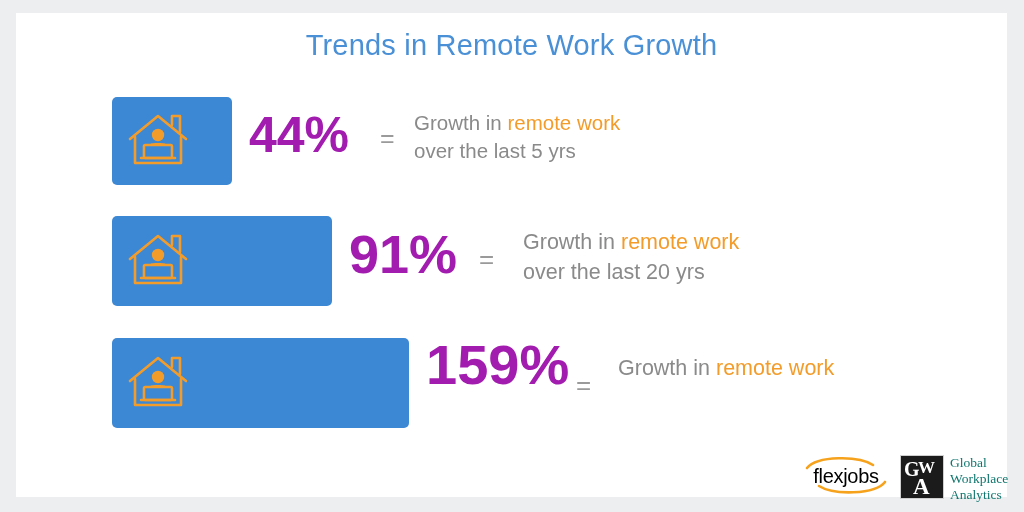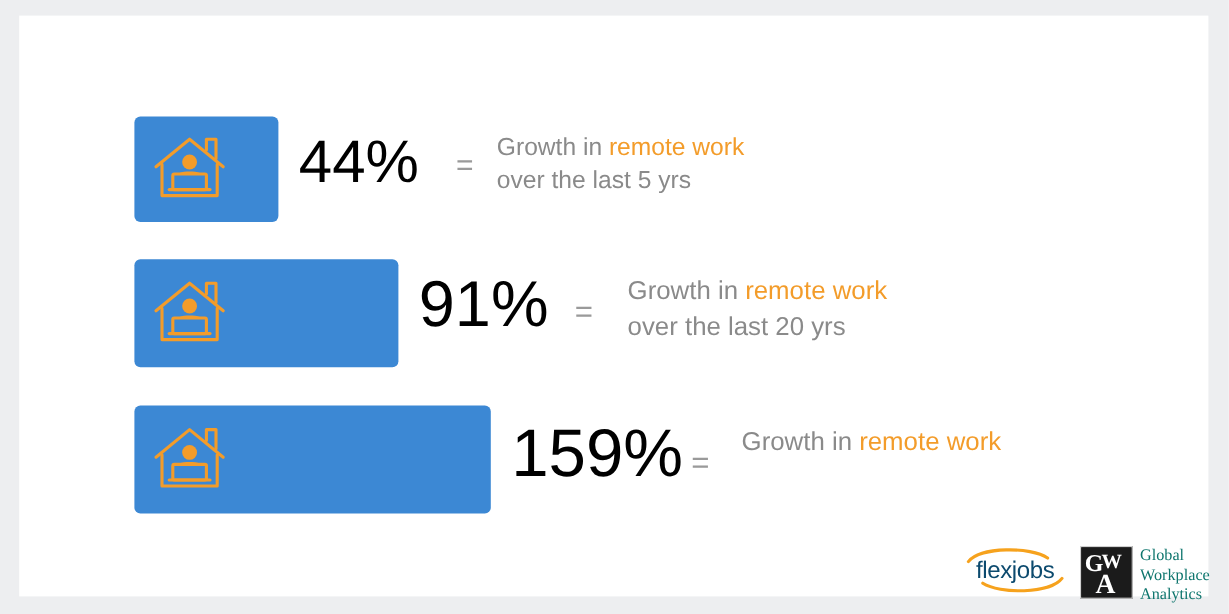--- a/index.html
+++ b/index.html
@@ -50,22 +50,22 @@
     position: absolute;
     background: #3c88d4;
     border-radius: 5px;
   }
   .house-icon {
     position: absolute;
     left: 14px;
   }
   .pct {
     position: absolute;
-    font-weight: normal;
-    color: #000000;
+    font-weight: bold;
+    color: #a21caf;
     line-height: 1;
     white-space: nowrap;
   }
   .eq {
     position: absolute;
     color: #9a9a9a;
     font-weight: 400;
     line-height: 1;
   }
   .desc {
@@ -89,21 +89,21 @@
   
   #row2 .bar   { left: 96px; top: 203px; width: 220px; height: 90px; }
   #row2 .house-icon { top: 15px; }
   #row2 .pct   { left: 333px; top: 214px; font-size: 54px; text-align: right; }
   #row2 .eq    { left: 463px; top: 233px; font-size: 26px; }
   #row2 .desc  { left: 507px; top: 215px; font-size: 21.5px; }
 
   
   #row3 .bar   { left: 96px; top: 325px; width: 297px; height: 90px; }
   #row3 .house-icon { top: 15px; }
-  #row3 .pct   { left: 410px; top: 337px; font-size: 56px; }
+  #row3 .pct   { left: 410px; top: 324px; font-size: 56px; }
   #row3 .eq    { left: 560px; top: 359px; font-size: 26px; }
   #row3 .desc  { left: 602px; top: 341px; font-size: 21.5px; }
 
   
   #footer {
     position: absolute;
     left: 780px;
     top: 437px;
     width: 215px;
     height: 52px;
@@ -115,21 +115,21 @@
     width: 90px;
     height: 42px;
   }
   #flexjobs-wordmark {
     position: absolute;
     left: 0;
     top: 11px;
     width: 90px;
     text-align: center;
     font-size: 20px;
-    color: #0c4a6e;
+    color: #000000;
     font-weight: 400;
     letter-spacing: -0.3px;
   }
   #gwa-logo {
     position: absolute;
     left: 104px;
     top: 0px;
     width: 112px;
     height: 52px;
   }
@@ -153,20 +153,21 @@
     color: #0f766e;
     white-space: nowrap;
   }
 </style>
 </head>
 <body>
 
 <div id="canvas">
   <div id="card">
 
+    <div id="title">Trends in Remote Work Growth</div>
 
     <div class="row" id="row1">
       <div class="bar">
         <div class="house-icon">
           <svg width="64" height="60" viewBox="0 0 64 60" fill="none" stroke="#f39c2a" stroke-width="2.6" stroke-linecap="round" stroke-linejoin="round">
             <path d="M4 28 L32 5 L60 28"></path>
             <path d="M9 26 L9 52 L55 52 L55 26"></path>
             <path d="M46 14 L46 5 L54 5 L54 21"></path>
             <circle cx="32" cy="24" r="6.2" fill="#f39c2a" stroke="none"></circle>
             <path d="M20 40 C20 32.5 25.4 32 32 32 C38.6 32 44 32.5 44 40 Z" fill="#f39c2a" stroke="none"></path>

